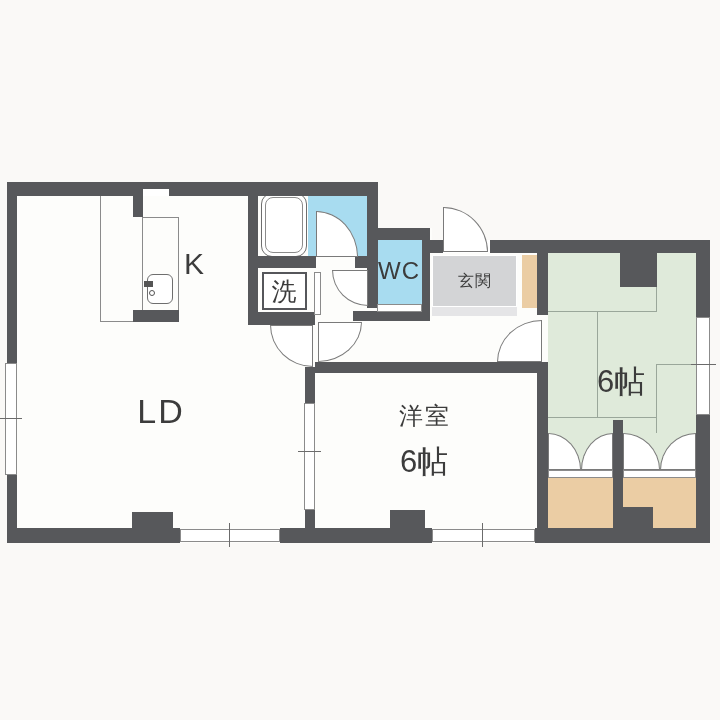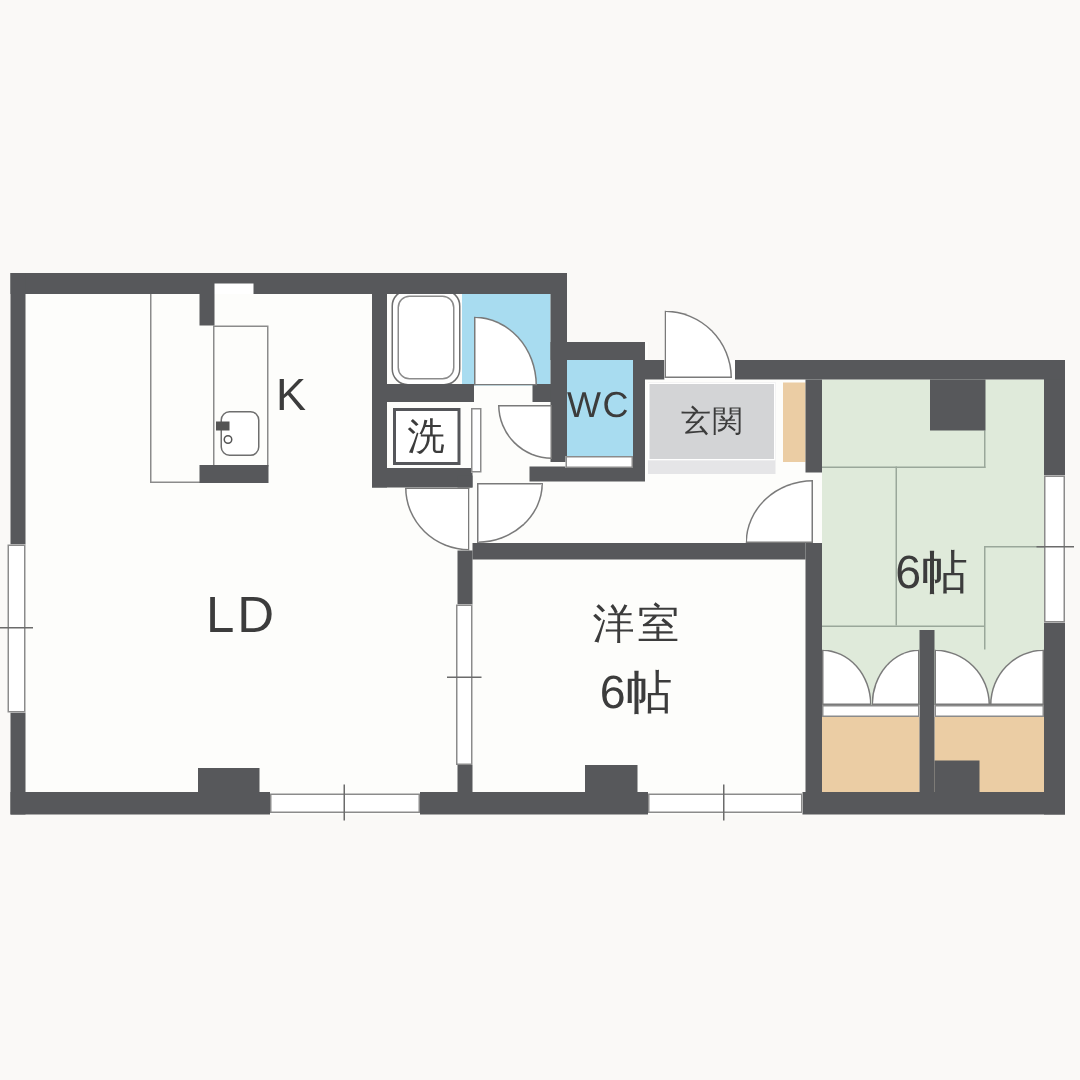--- a/index.html
+++ b/index.html
@@ -123,18 +123,18 @@
   <div class="door rTL" style="left:581px;top:433px;width:32px;height:37px;"></div>
   <div class="door rTR" style="left:623px;top:433px;width:37px;height:37px;"></div>
   <div class="door rTL" style="left:660px;top:433px;width:36px;height:37px;"></div>
   <div class="track" style="left:548px;top:470px;width:65px;height:8px;"></div>
   <div class="track" style="left:623px;top:470px;width:73px;height:8px;"></div>
 
   <div class="label" style="left:161px;top:411px;font-size:34px;">LD</div>
   <div class="label" style="left:195px;top:264px;font-size:30px;">K</div>
   <div class="label" style="left:284px;top:291px;font-size:25px;letter-spacing:0;">洗</div>
   <div class="label" style="left:399px;top:271px;font-size:24px;letter-spacing:1px;">WC</div>
-  <div class="label" style="left:475px;top:281px;font-size:20px;letter-spacing:1px;">玄関</div>
+  <div class="label" style="left:475px;top:281px;font-size:16px;letter-spacing:1px;">玄関</div>
   <div class="label" style="left:621px;top:382px;font-size:31px;letter-spacing:0;">6帖</div>
-  <div class="label" style="left:425px;top:416px;font-size:28px;">洋室</div>
+  <div class="label" style="left:425px;top:416px;font-size:24px;">洋室</div>
   <div class="label" style="left:424px;top:462px;font-size:31px;letter-spacing:0;">6帖</div>
 
 </div>
 
 </body></html>

